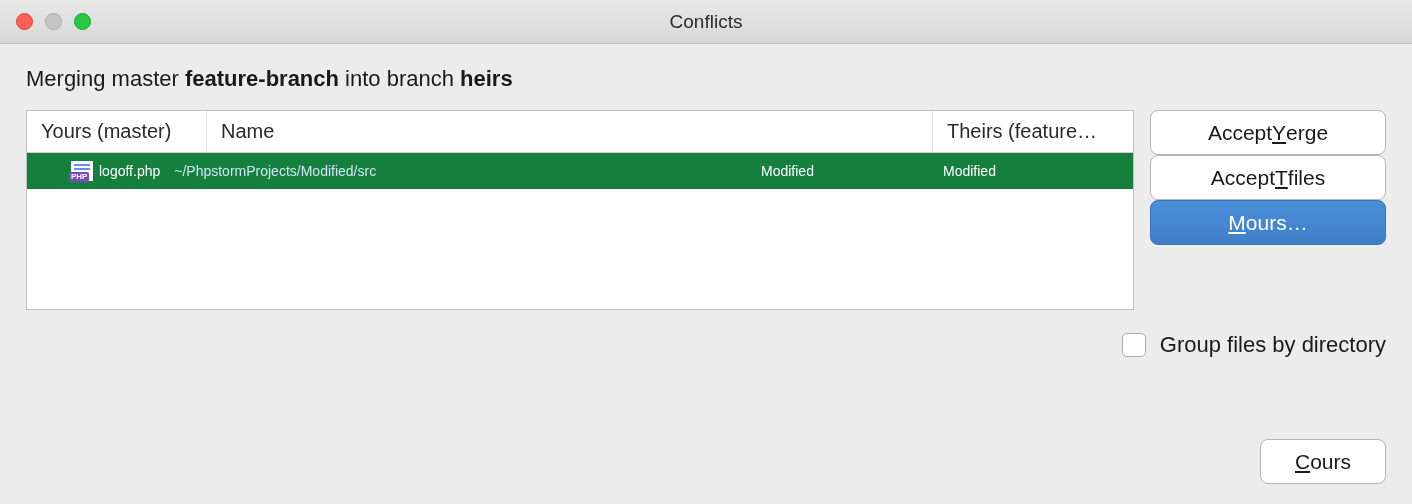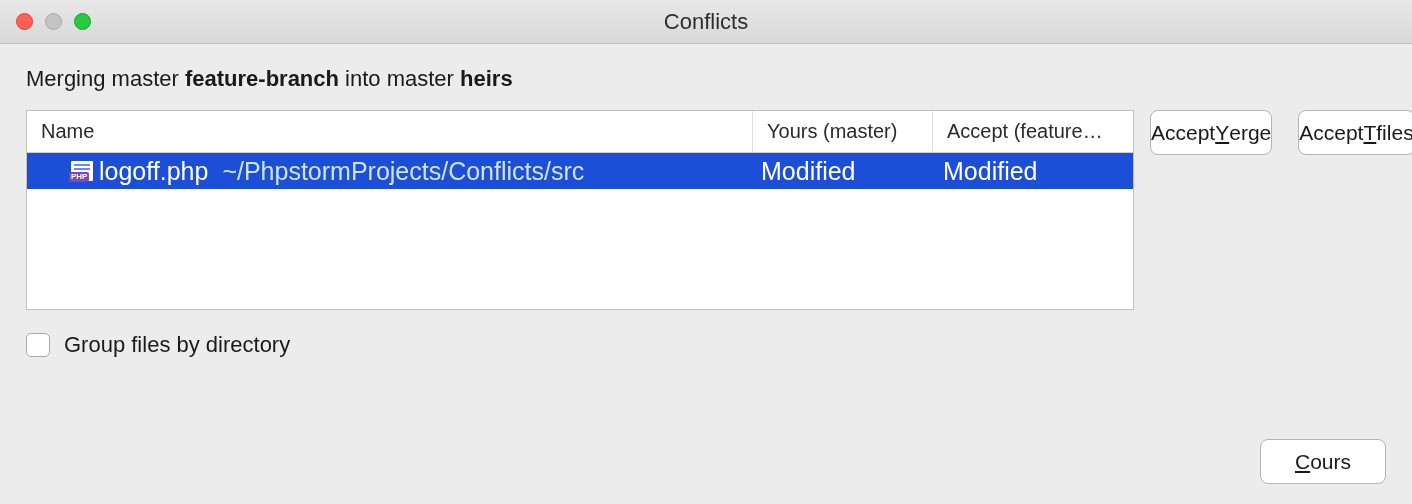--- a/index.html
+++ b/index.html
@@ -32,21 +32,21 @@
       height: 17px;
       border-radius: 50%;
     }
     .tl-close { background: #ff5f57; border: 1px solid #e14239; }
     .tl-min { background: #c4c4c4; border: 1px solid #a8a8a8; }
     .tl-max { background: #28c840; border: 1px solid #19a52d; }
     .title {
       position: absolute;
       left: 50%;
       transform: translateX(-50%);
-      font-size: 22px;
+      font-size: 19px;
       color: #2d2d2d;
     }
     .content {
       padding: 22px 26px 0 26px;
     }
     .heading {
       font-size: 22px;
       color: #1a1a1a;
       margin-bottom: 18px;
       font-weight: 400;
@@ -83,23 +83,23 @@
       overflow: hidden;
     }
     .th:last-child { border-right: none; }
     .th-name { flex: 1; }
     .th-yours { width: 180px; }
     .th-theirs { width: 200px; }
     .trow {
       display: flex;
       align-items: center;
       height: 36px;
-      background: #1d4ed8;
-      color: #fff;
-      font-size: 25px;
+      background: #15803d;
+      color: #fff;
+      font-size: 14px;
     }
     .td-name {
       flex: 1;
       display: flex;
       align-items: center;
       padding-left: 44px;
       gap: 6px;
     }
     .td-yours { width: 180px; padding-left: 8px; }
     .td-theirs { width: 200px; padding-left: 10px; }
@@ -135,21 +135,22 @@
     }
     .filename {
       color: #fff;
     }
     .filepath {
       color: #d0e4f7;
       margin-left: 8px;
     }
     .button-col {
       display: flex;
-      gap: 26px;
+      flex-direction: column;
+      gap: 0;
       width: 236px;
     }
     .btn {
       height: 45px;
       border: 1px solid #b5b5b5;
       border-radius: 8px;
       background: #fff;
       font-size: 21px;
       color: #1a1a1a;
       cursor: pointer;
@@ -162,20 +163,21 @@
       background: linear-gradient(to bottom, #4a8fd8, #3f7fc8);
       border: 1px solid #3a74b8;
       color: #fff;
     }
     .mnemonic { text-decoration: underline; }
     .checkbox-row {
       margin-top: 22px;
       display: flex;
       align-items: center;
       gap: 14px;
+      justify-content: flex-end;
     }
     .chk {
       width: 24px;
       height: 24px;
       border: 1px solid #aaa;
       border-radius: 5px;
       background: #fff;
     }
     .chk-label {
       font-size: 22px;
@@ -197,35 +199,35 @@
   <div class="traffic-lights">
     <div class="traffic-light tl-close"></div>
     <div class="traffic-light tl-min"></div>
     <div class="traffic-light tl-max"></div>
   </div>
   <div class="title">Conflicts</div>
 </div>
 
 <div class="content">
   <div class="heading">
-    <span>Merging master </span><b>feature-branch</b><span> into master </span><b>heirs</b>
+    <span>Merging master </span><b>feature-branch</b><span> into branch </span><b>heirs</b>
   </div>
 
   <div class="main-row">
     <div class="table-wrap">
       <div class="thead">
+        <div class="th th-yours">Yours (master)</div>
         <div class="th th-name">Name</div>
-        <div class="th th-yours">Yours (master)</div>
-        <div class="th th-theirs">Accept (feature…</div>
+        <div class="th th-theirs">Theirs (feature…</div>
       </div>
       <div class="trow">
         <div class="td-name">
           <span class="file-icon"></span>
           <span class="filename">logoff.php</span>
-          <span class="filepath">~/PhpstormProjects/Conflicts/src</span>
+          <span class="filepath">~/PhpstormProjects/Modified/src</span>
         </div>
         <div class="td-yours">Modified</div>
         <div class="td-theirs">Modified</div>
       </div>
     </div>
 
     <div class="button-col">
       <button class="btn">
         <span>Accept </span>
           <span class="mnemonic">Y</span>

